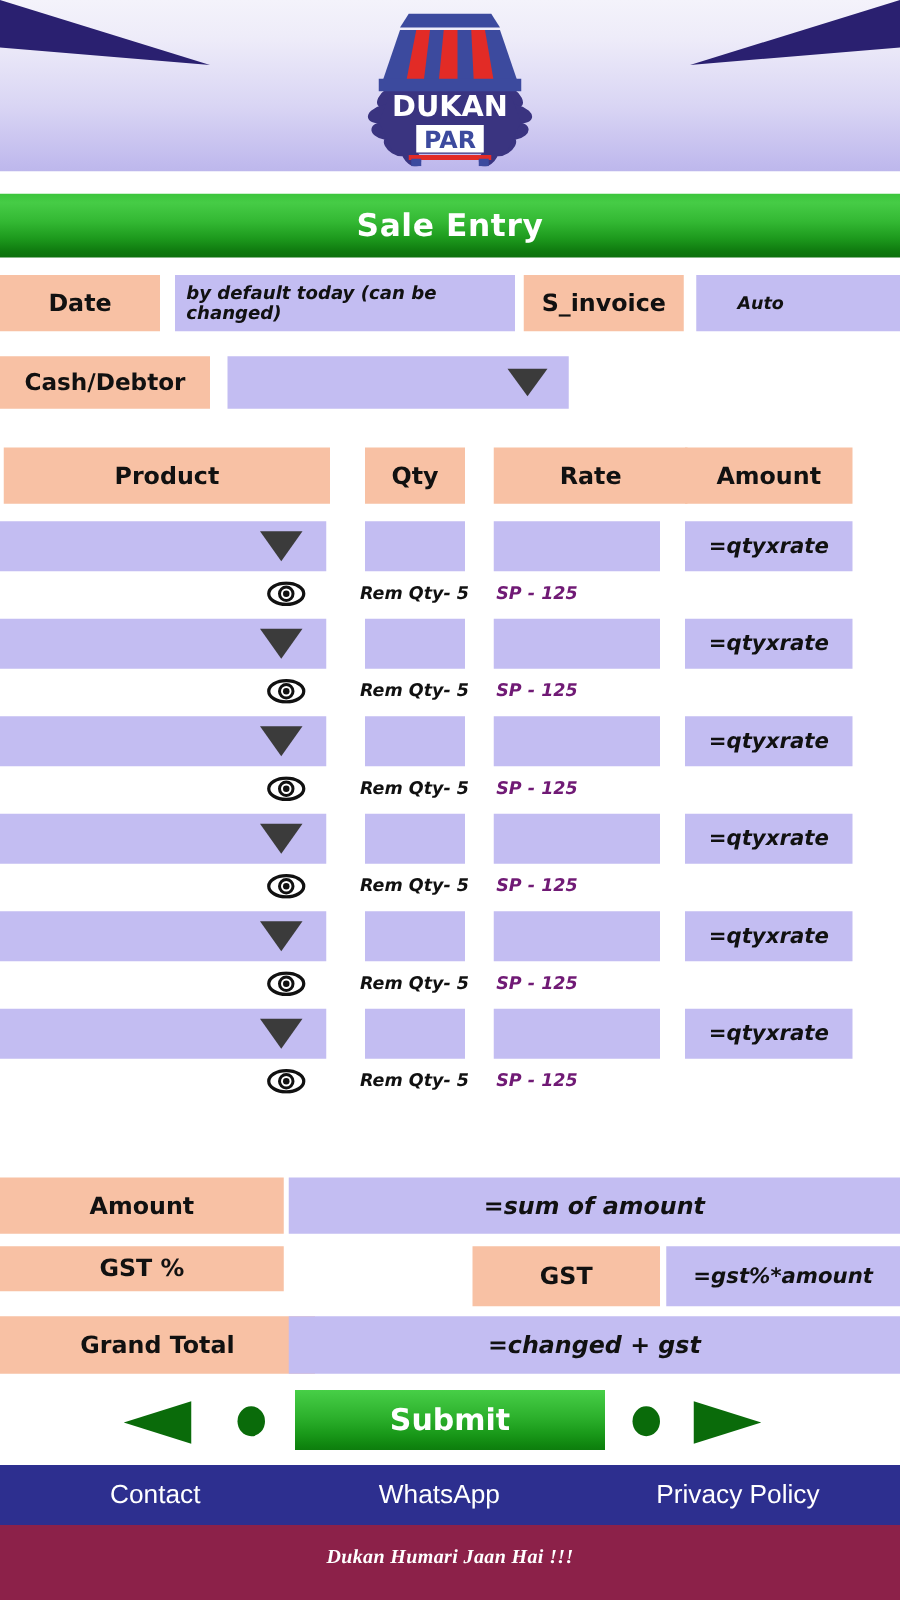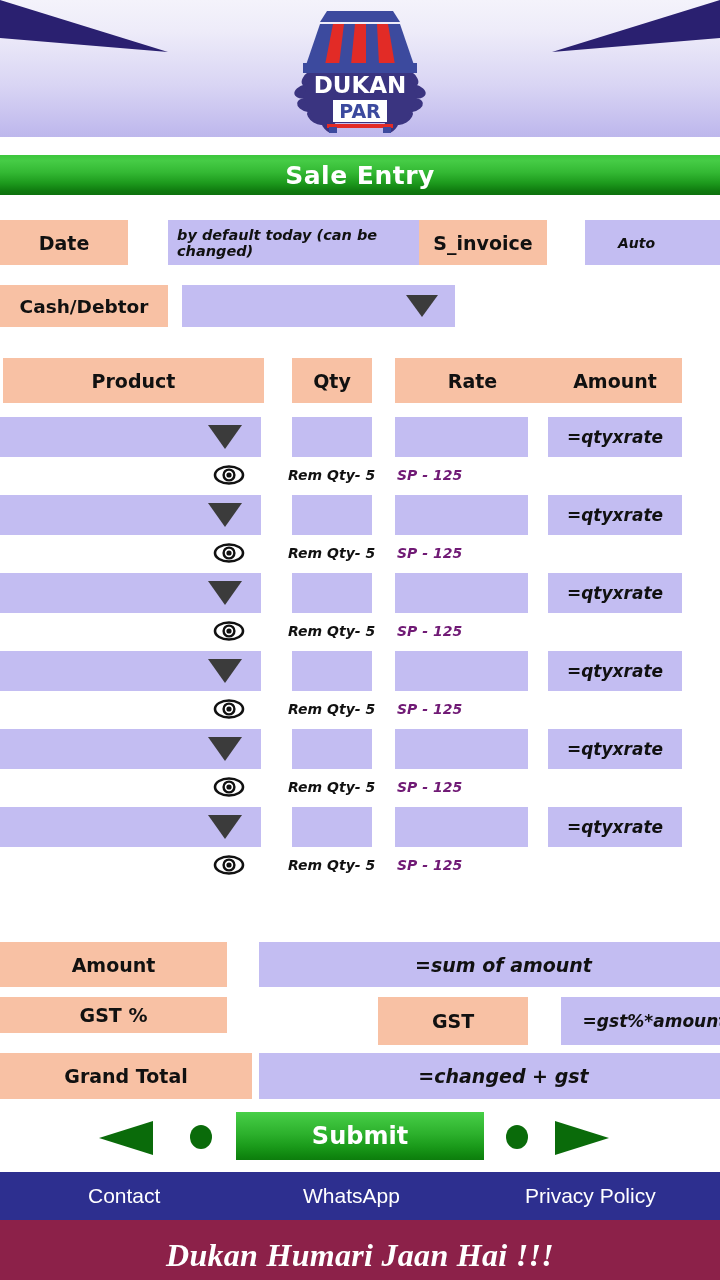--- a/index.html
+++ b/index.html
@@ -39,21 +39,21 @@
     width: 150px;
     height: 128px;
   }
 
   
   .banner-wrap {
     position: absolute;
     top: 155px;
     left: 0;
     width: 720px;
-    height: 40px;
+    height: 51px;
   }
   .banner {
     width: 100%;
     height: 100%;
     background: linear-gradient(to bottom, #3cc63c 0%, #46cc46 14%, #33b833 44%, #1d9a1d 70%, #0f7a0f 90%, #0d700d 100%);
     display: flex;
     align-items: center;
     justify-content: center;
     box-sizing: border-box;
   }
@@ -80,21 +80,20 @@
     background: #c3bdf2;
     color: #111111;
     box-sizing: border-box;
     display: flex;
     align-items: center;
     font-family: "DejaVu Sans", sans-serif;
   }
   .ital {
     font-style: italic;
     font-weight: bold;
-    margin-left: 28px;
   }
 
   .abs { position: absolute; }
 
   
   #date-label   { left: 0;   top: 220px; width: 128px; height: 45px; font-size: 19px; }
   #date-input   { left: 140px; top: 220px; width: 272px; height: 45px; font-size: 14.5px; padding-left: 9px; }
   #sinv-label   { left: 419px; top: 220px; width: 128px; height: 45px; font-size: 19px; }
   #sinv-input   { left: 557px; top: 220px; width: 163px; height: 45px; font-size: 14px; padding-left: 33px; }
 
@@ -289,21 +288,21 @@
     align-items: flex-start;
     justify-content: center;
     padding-top: 17px;
     box-sizing: border-box;
   }
   .tagline-bar span {
     color: #ffffff;
     font-family: "Liberation Serif", serif;
     font-style: italic;
     font-weight: bold;
-    font-size: 32px;
+    font-size: 16px;
     letter-spacing: 0.3px;
   }
 </style>
 </head>
 <body>
 
 <div class="app">
 
   <div class="header">
     <svg class="wedge-svg" viewBox="0 0 720 137">

